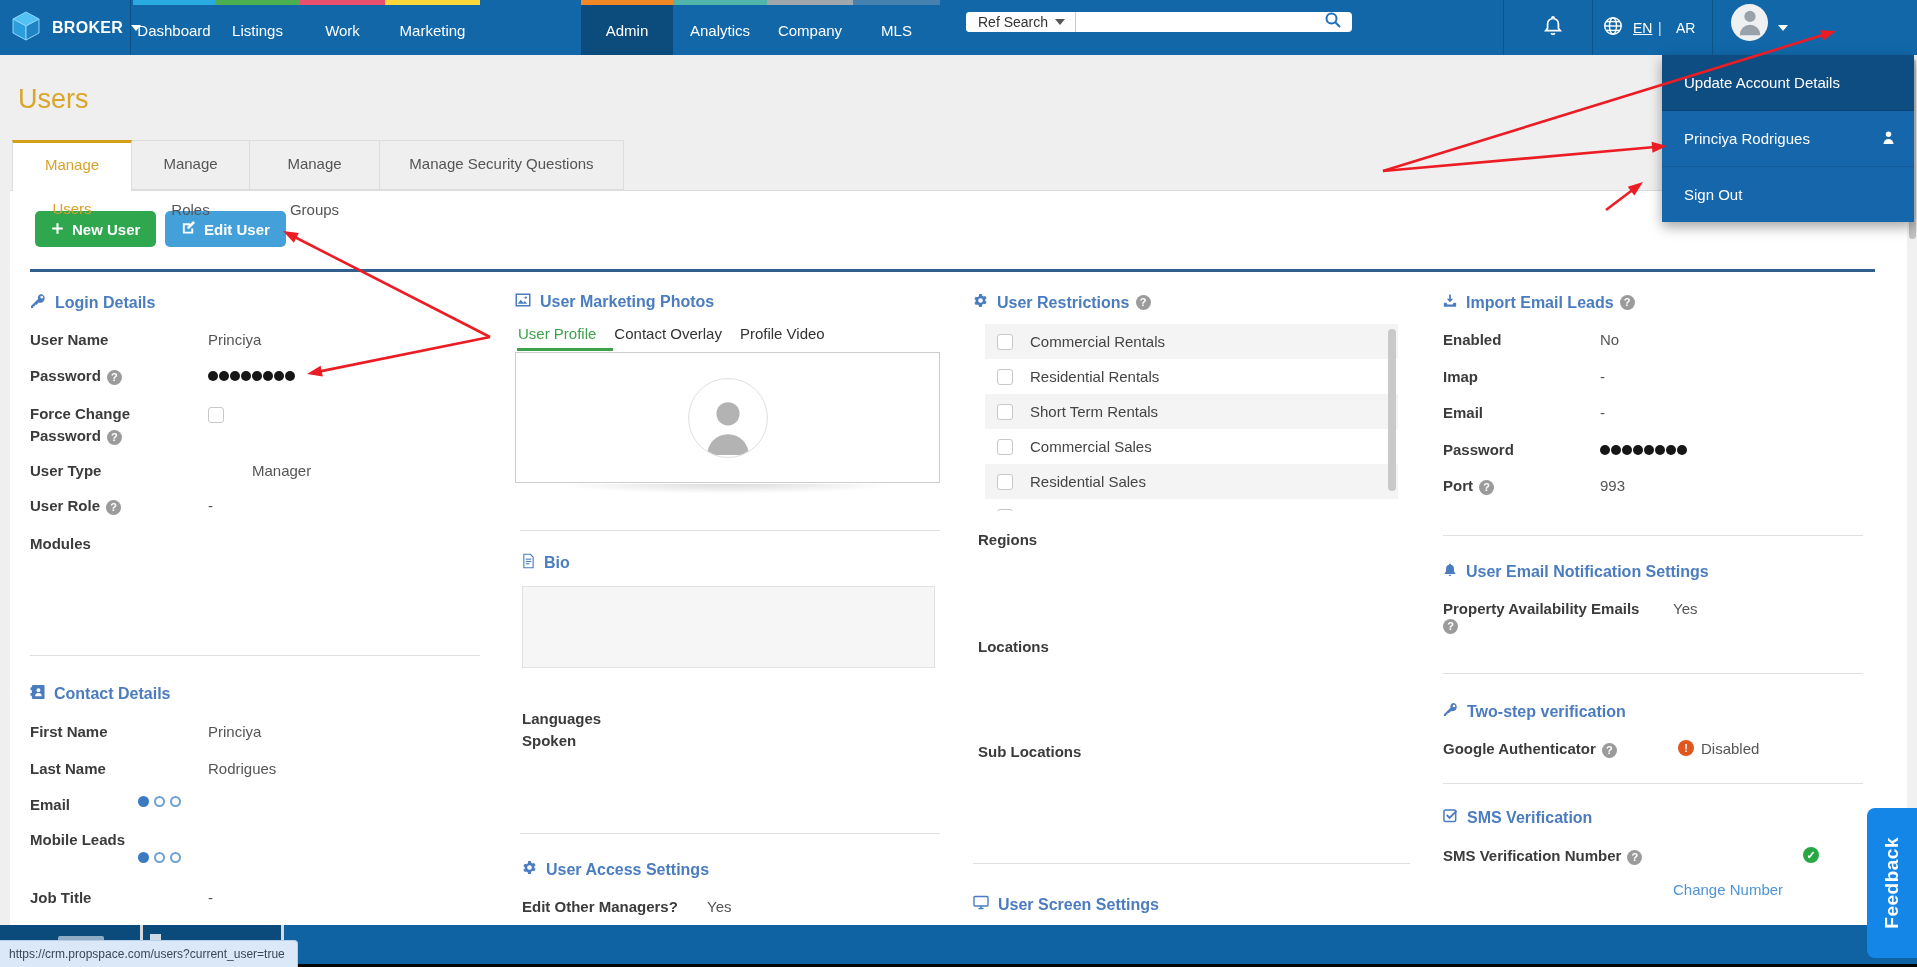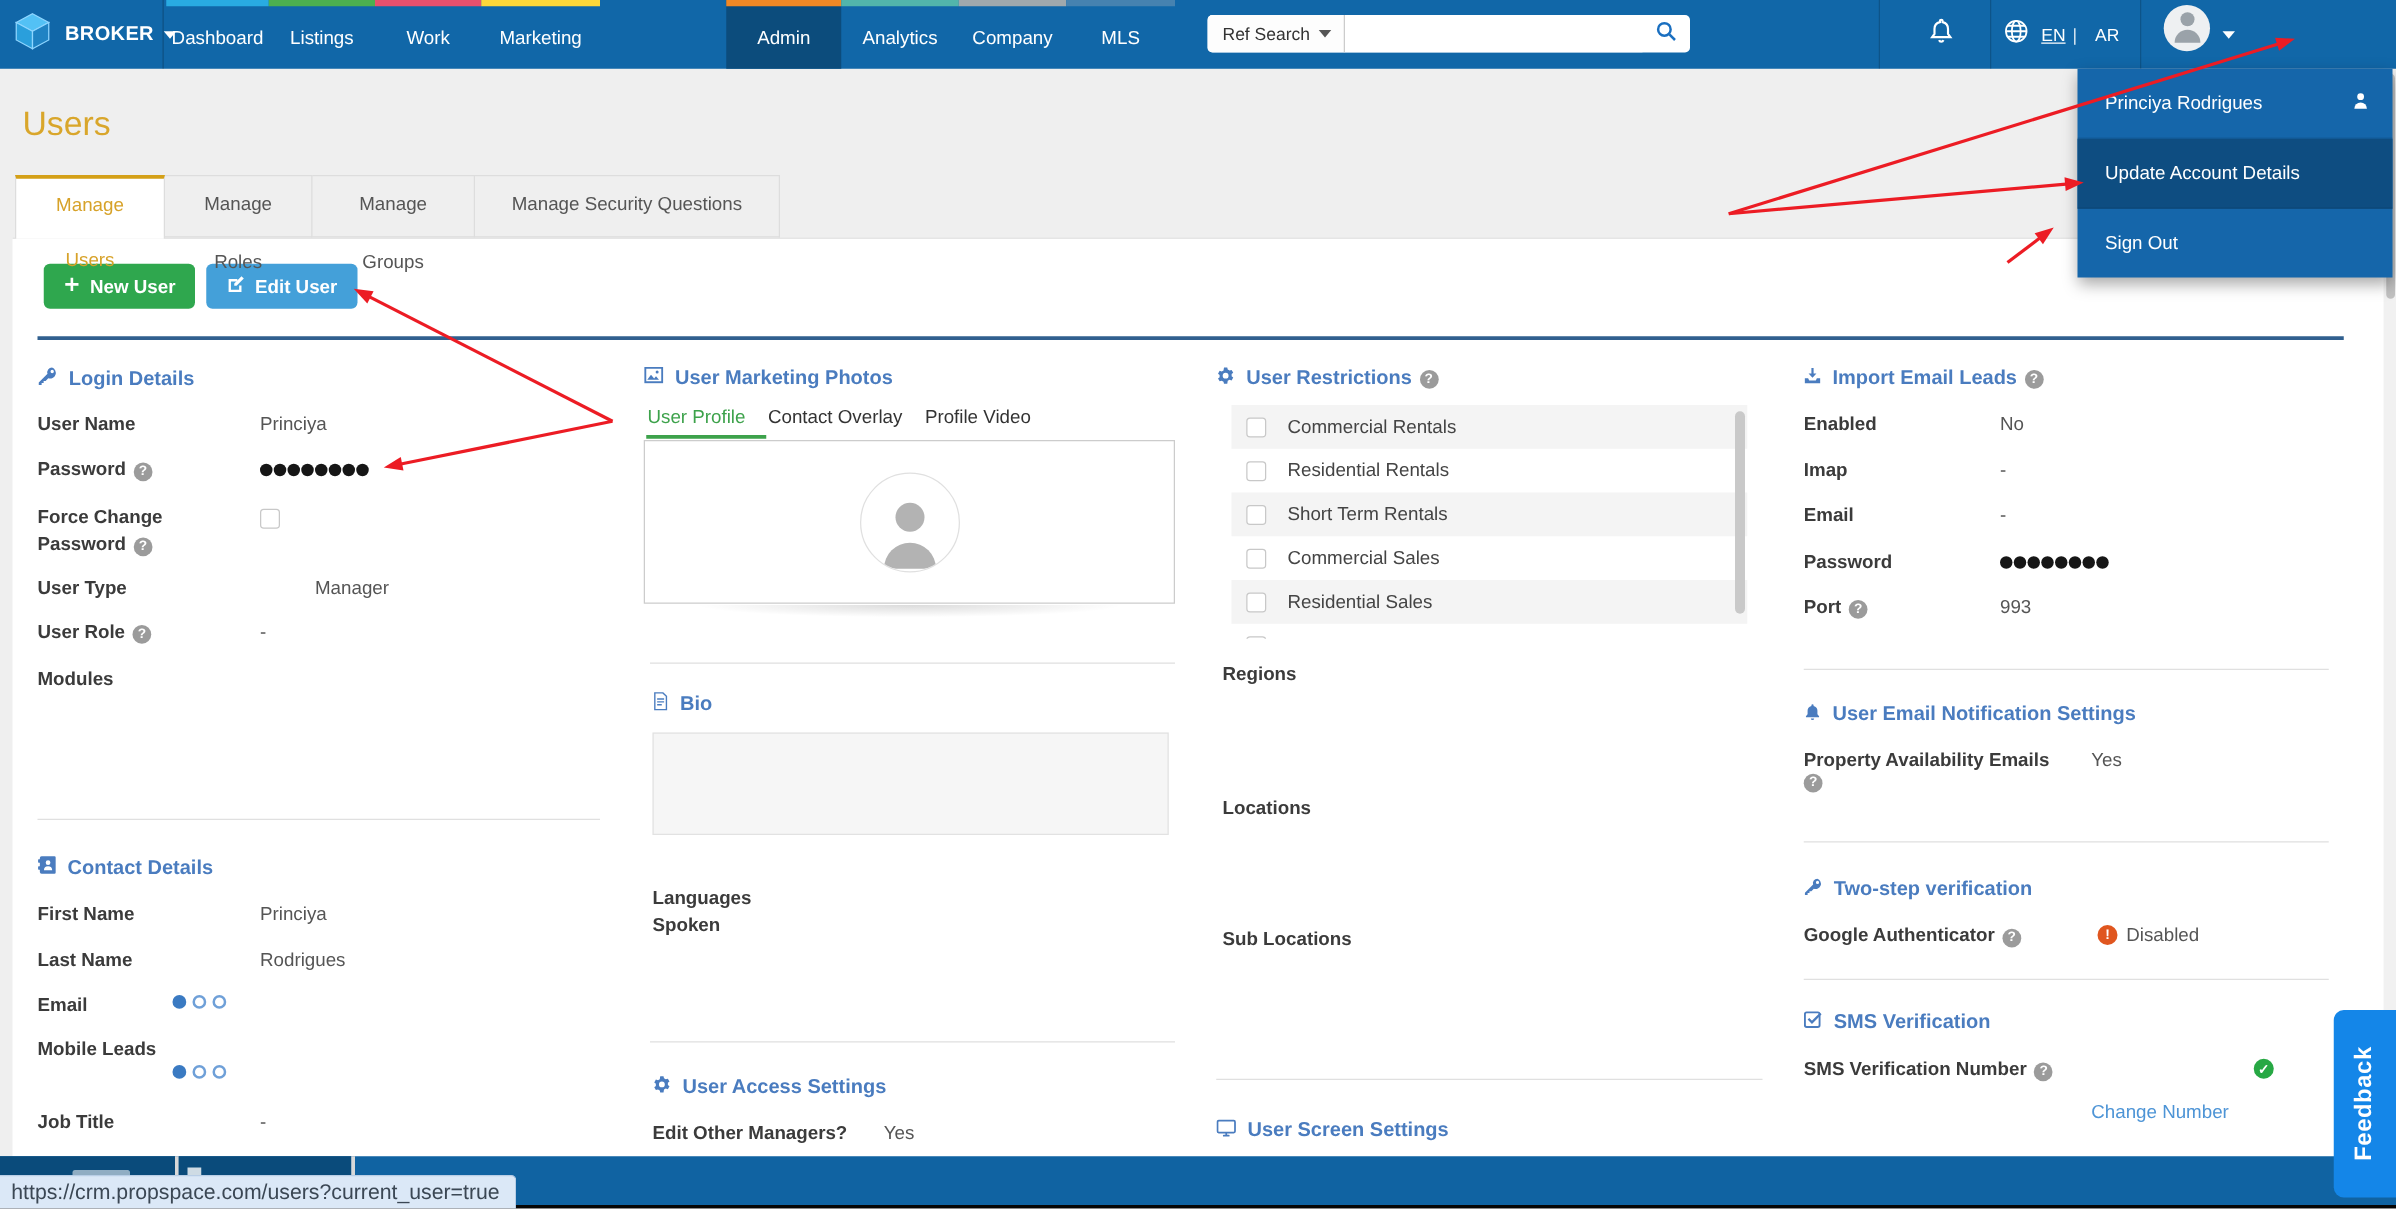--- a/index.html
+++ b/index.html
@@ -8,21 +8,21 @@
 
   
   .navbar{position:absolute;left:0;top:0;width:1917px;height:55px;background:#1167a8;z-index:10;}
   .brand{position:absolute;left:10px;top:0;height:55px;display:flex;align-items:center;cursor:pointer;}
   .brand-text{color:#fff;font-weight:bold;font-size:16px;margin-left:10px;letter-spacing:.3px;}
   .brand-caret{margin-left:8px;}
   .brand-sep{position:absolute;left:130px;top:0;width:1px;height:55px;background:rgba(0,0,0,.22);}
   .nav-item{position:absolute;top:0;height:55px;box-sizing:border-box;border-top:5px solid transparent;
             color:#fff;font-size:15px;display:flex;align-items:center;justify-content:center;cursor:pointer;}
   .nav-item.active{background:#0c4c7c;}
-  .nav-search{position:absolute;left:966px;top:12px;width:386px;height:30px;background:#fff;border-radius:4px;
+  .nav-search{position:absolute;left:966px;top:12px;width:386px;height:20px;background:#fff;border-radius:4px;
               display:flex;align-items:center;overflow:hidden;}
   .ref-btn{height:100%;padding:0 10px 0 12px;border-right:1px solid #ccc;display:flex;align-items:center;
            color:#333;font-size:14px;cursor:pointer;background:#fdfdfd;white-space:nowrap;}
   .ref-caret{margin-left:7px;}
   .nav-search input{flex:1;border:none;outline:none;height:100%;padding:0 8px;font-size:14px;font-family:inherit;}
   .nav-sep{position:absolute;top:0;width:1px;height:55px;background:rgba(0,0,0,.18);}
   .icon-btn{position:absolute;top:0;height:55px;display:flex;align-items:center;cursor:pointer;color:#fff;}
   .lang{font-size:14px;color:#fff;}
   .lang u{text-decoration:underline;}
   .avatar{position:absolute;left:1731px;top:4px;width:37px;height:37px;border-radius:50%;background:#eef0f2;
@@ -105,21 +105,21 @@
   .link{position:absolute;color:#4d94d6;font-size:15px;cursor:pointer;}
 
   
   .footer-base{position:absolute;left:0;top:925px;width:1917px;height:39px;background:#1063a2;z-index:45;}
   .fseg{position:absolute;top:925px;height:39px;background:#0a4b7b;z-index:46;}
   .fgap{position:absolute;top:925px;height:39px;width:3px;background:#d8d8d8;z-index:46;}
   .fdeco1{position:absolute;left:58px;top:936px;width:46px;height:7px;background:rgba(255,255,255,.55);border-radius:2px;z-index:47;}
   .fdeco2{position:absolute;left:150px;top:934px;width:11px;height:9px;background:rgba(255,255,255,.8);z-index:47;}
   .blackstrip{position:absolute;left:0;top:964px;width:1917px;height:3px;background:#060606;z-index:44;}
   .status-tip{position:absolute;left:0;bottom:0;height:26px;background:#dbe8f7;border:1px solid #b9cee6;border-left:none;border-bottom:none;
-              border-top-right-radius:4px;display:flex;align-items:center;padding:0 12px 0 9px;font-size:17px;color:#3b4754;z-index:65;}
+              border-top-right-radius:4px;display:flex;align-items:center;padding:0 12px 0 9px;font-size:12px;color:#3b4754;z-index:65;}
   .feedback{position:absolute;left:1867px;top:808px;width:50px;height:150px;background:#1486e8;border-radius:8px 0 0 8px;
             z-index:60;display:flex;align-items:center;justify-content:center;cursor:pointer;}
   .feedback span{writing-mode:vertical-rl;transform:rotate(180deg);color:#fff;font-size:19px;font-weight:bold;letter-spacing:.5px;}
   .vscroll{position:absolute;left:1907px;top:55px;width:10px;height:870px;background:#f1f1f1;z-index:5;}
   .vthumb{position:absolute;left:1.5px;top:4px;width:7px;height:180px;background:#c1c1c1;border-radius:4px;cursor:pointer;}
   .list-label{position:absolute;font-weight:bold;color:#3b3b3b;font-size:15px;}
   #annot{position:absolute;left:0;top:0;width:1917px;height:967px;z-index:100;pointer-events:none;}
   .ic{flex:none;}
 </style>
 </head>
@@ -220,32 +220,32 @@
             <path d="M2.5 15a5.5 5.5 0 0 1 11 0z"></path>
           </svg>
       </span>
     </div>
     <div class="icon-btn" style="left:1778px;">
         <span class="caret-w"></span>
       </div>
   </div>
 
   <div class="user-menu">
+    <div class="um-row hl">
+      <span>Update Account Details</span>
+    </div>
     <div class="um-row">
       <span>Princiya Rodrigues</span>
         <span class="sp"></span>
       <span class="ic">
         <svg width="15" height="15" viewBox="0 0 16 16" fill="#fff">
             <circle cx="8" cy="4.6" r="2.9"></circle>
             <path d="M2.6 15a5.4 5.4 0 0 1 10.8 0z"></path>
           </svg>
       </span>
-    </div>
-    <div class="um-row hl">
-      <span>Update Account Details</span>
     </div>
     <div class="um-row" style="border-bottom:none;">
       <span>Sign Out</span>
     </div>
   </div>
 
   <h1 class="page-title">Users</h1>
   <div class="tabs">
     <div class="tab active" style="width:120px;"><span>Manage Users</span></div>
     <div class="tab" style="width:118px;"><span>Manage Roles</span></div>

